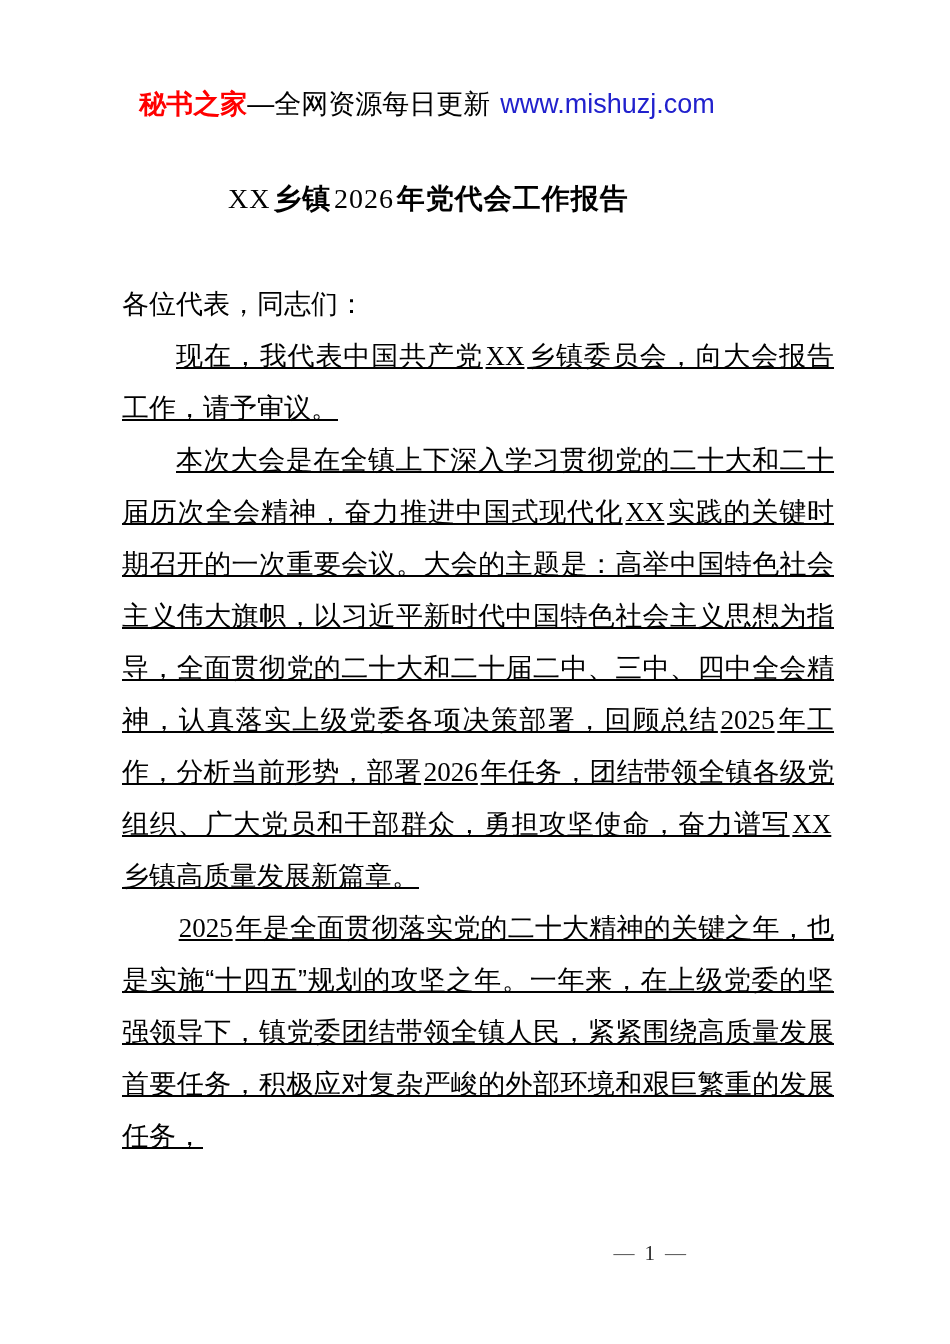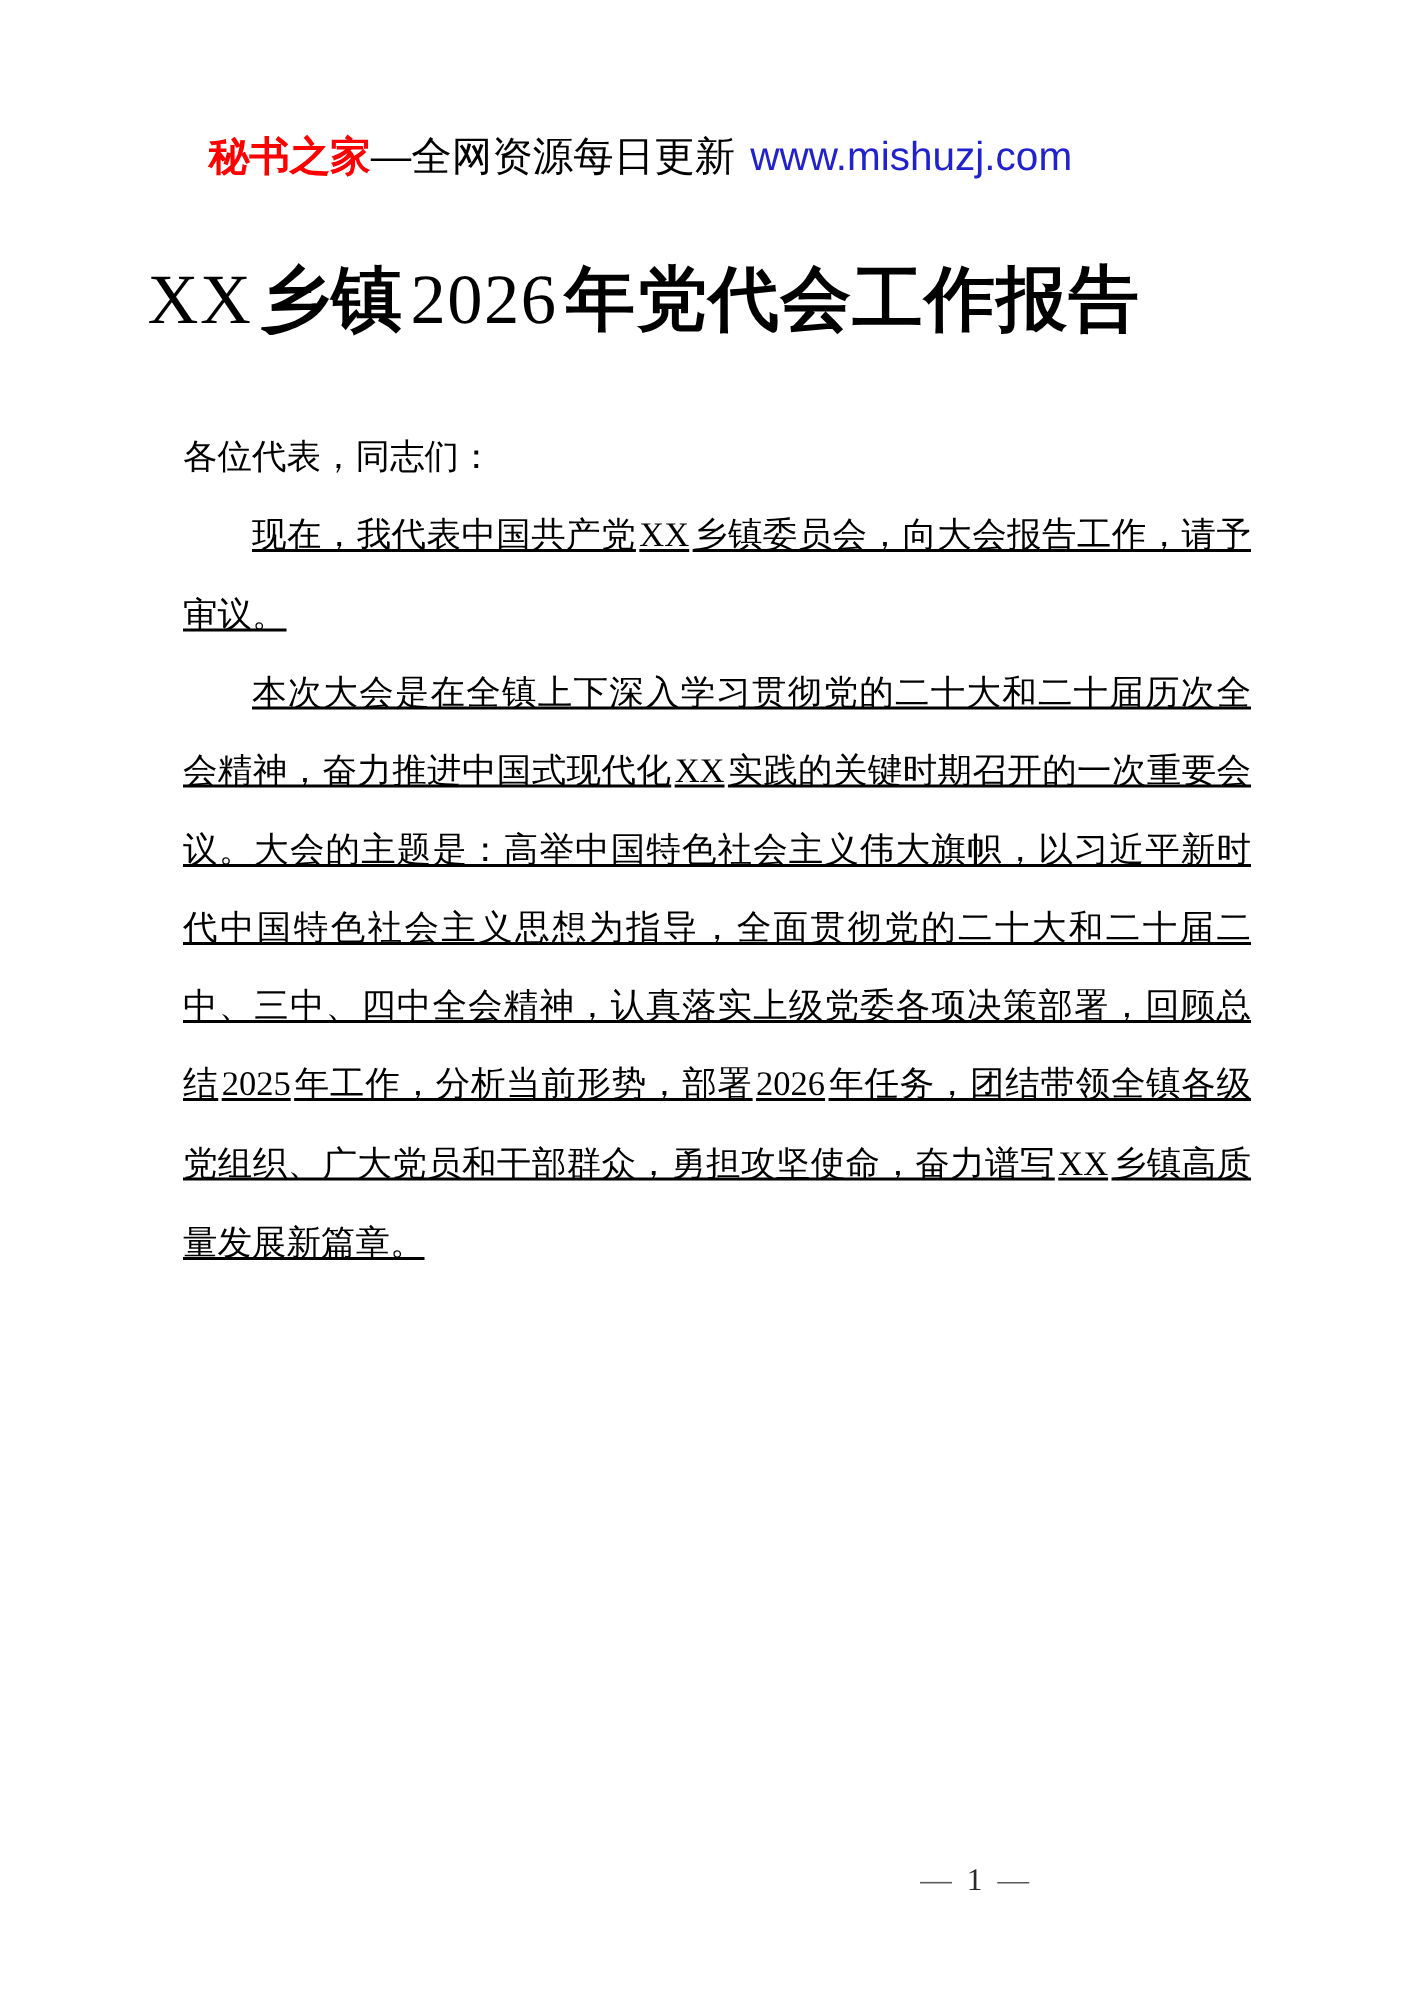--- a/index.html
+++ b/index.html
@@ -29,35 +29,35 @@
   .hdr-tag   { color: #000000; }
   .hdr-url   { color: #2121cd; margin-left: 10px; }
 
   
   .doc-title {
     position: absolute;
     top: 170px;
     left: 0;
     width: 100%;
     text-align: center;
-    font-size: 47px;
+    font-size: 28px;
     line-height: 58px;
     font-weight: 700;
     letter-spacing: 1px;
     color: #000000;
   }
   .doc-title .lat { font-weight: 400; }
 
   
   .doc-body {
     position: absolute;
     top: 278px;
     left: 122px;
     width: 712px;
-    font-size: 23px;
+    font-size: 27px;
     line-height: 52px;
     text-align: justify;
     color: #000000;
     overflow-wrap: break-word;
   }
   .doc-body p { margin: 0; }
   .doc-body p.indent { text-indent: 2em; text-decoration: underline; }
   .doc-body p.bold { font-weight: 700; }
 
   
@@ -89,19 +89,20 @@
   <div class="doc-header">
     <span class="site-name">秘书之家</span><span class="hdr-sep">—</span><span class="hdr-tag">全网资源每日更新</span><span class="hdr-url">www.mishuzj.com</span>
   </div>
 
   <div class="doc-title"><span class="lat">XX</span>乡镇<span class="lat">2026</span>年党代会工作报告</div>
 
   <div class="doc-body">
     <p>各位代表，同志们：</p>
     <p class="indent">现在，我代表中国共产党<span class="lat">XX</span>乡镇委员会，向大会报告工作，请予审议。</p>
     <p class="indent">本次大会是在全镇上下深入学习贯彻党的二十大和二十届历次全会精神，奋力推进中国式现代化<span class="lat">XX</span>实践的关键时期召开的一次重要会议。大会的主题是：高举中国特色社会主义伟大旗帜，以习近平新时代中国特色社会主义思想为指导，全面贯彻党的二十大和二十届二中、三中、四中全会精神，认真落实上级党委各项决策部署，回顾总结<span class="lat">2025</span>年工作，分析当前形势，部署<span class="lat">2026</span>年任务，团结带领全镇各级党组织、广大党员和干部群众，勇担攻坚使命，奋力谱写<span class="lat">XX</span>乡镇高质量发展新篇章。</p>
+    <p class="indent"><span class="lat">2025</span>年是全面贯彻落实党的二十大精神的关键之年，也是实施“十四五”规划的攻坚之年。一年来，在上级党委的坚强领导下，镇党委团结带领全镇人民，紧紧围绕高质量发展首要任务，积极应对复杂严峻的外部环境和艰巨繁重的发展任务，</p>
   </div>
 
   <div class="doc-footer">
     <span class="dash">—</span><span class="num">1</span><span class="dash">—</span>
   </div>
 
 </div>
 
 </body></html>

